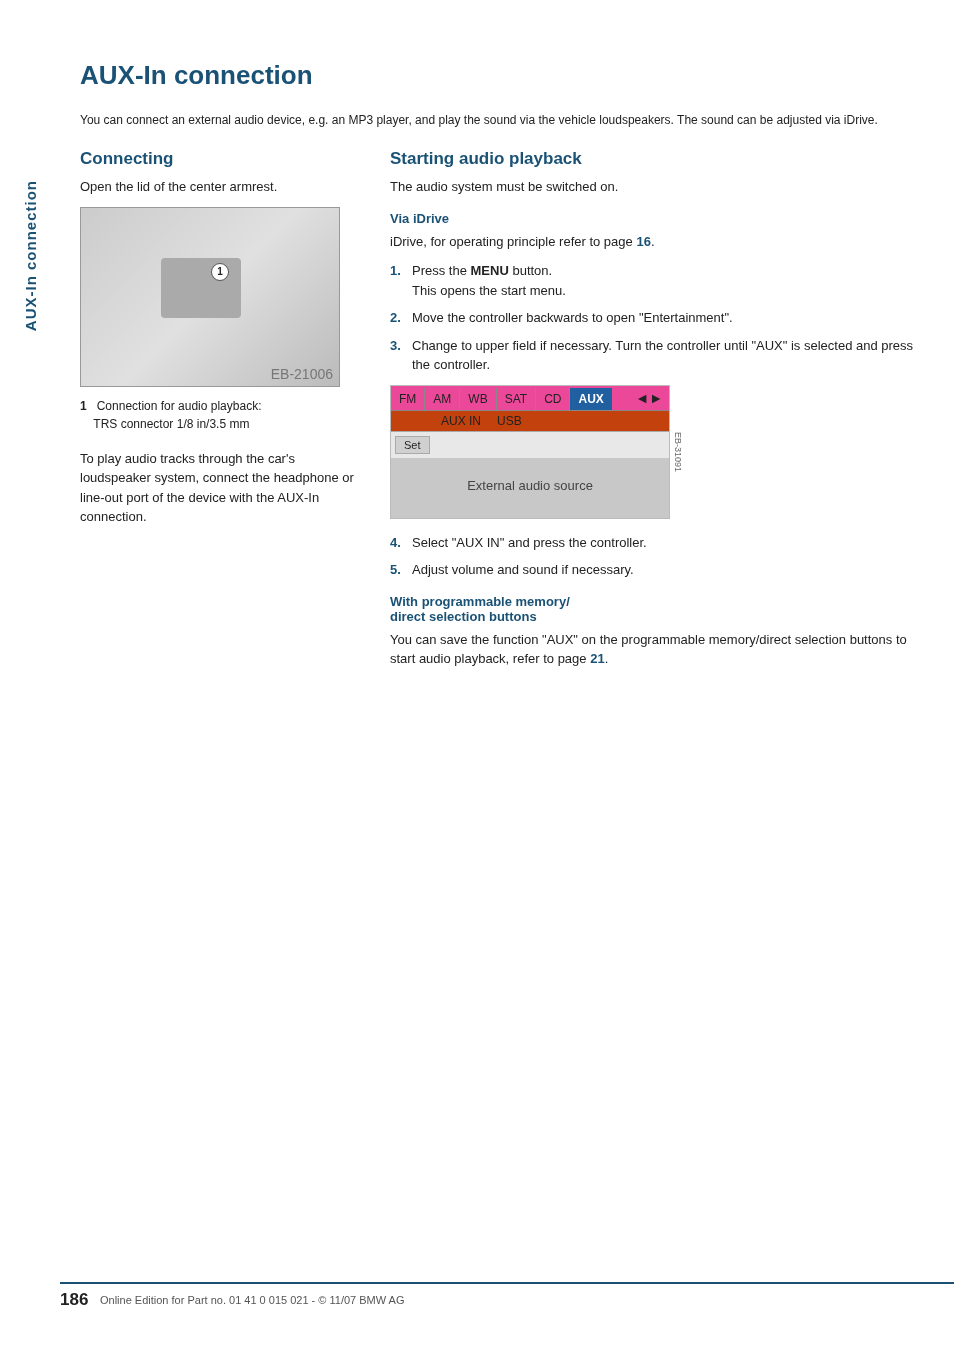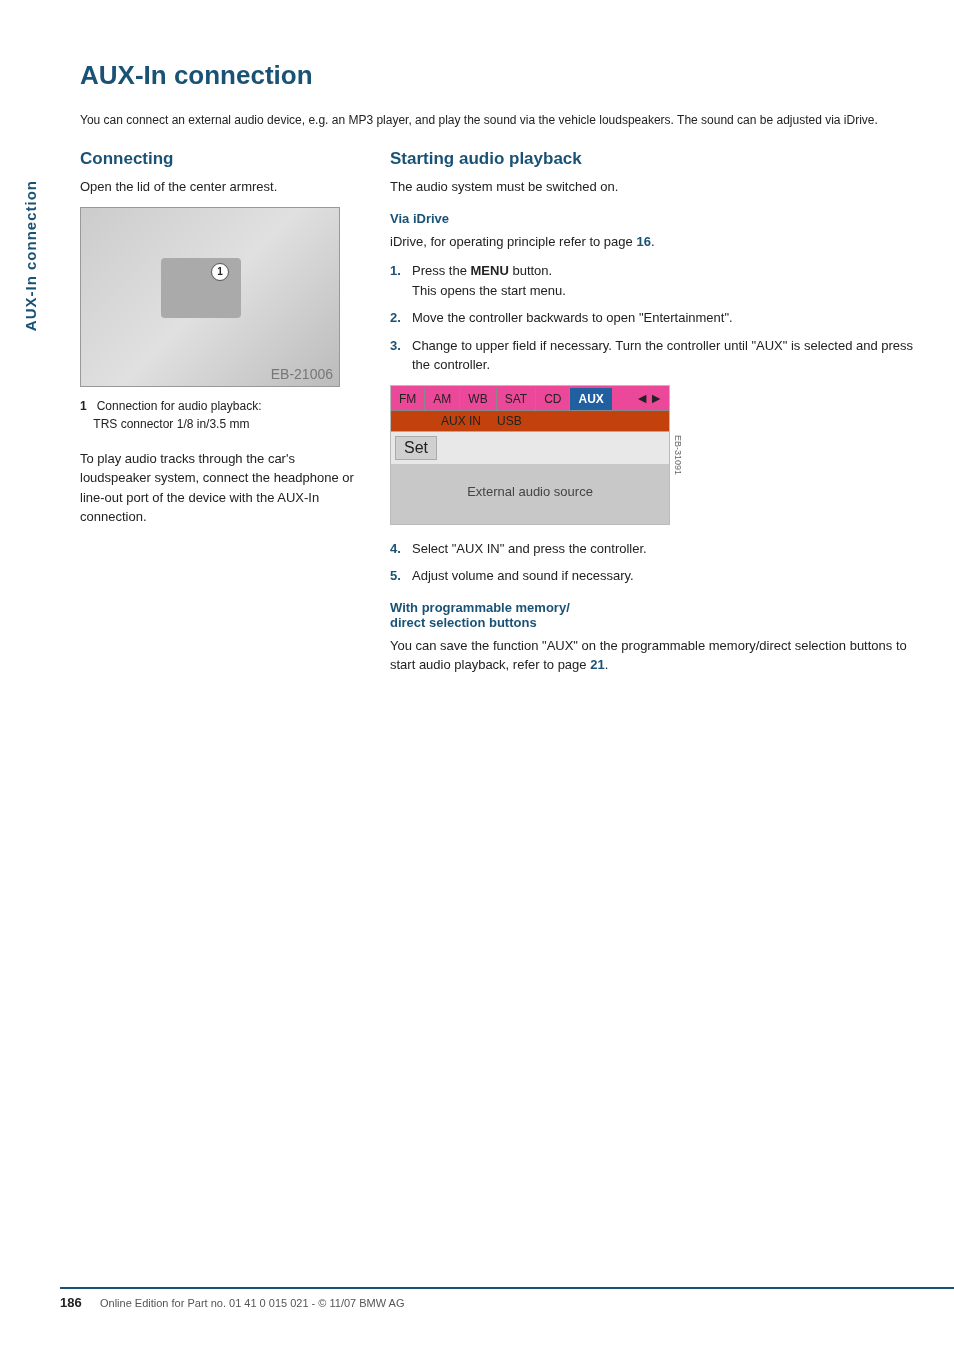--- a/index.html
+++ b/index.html
@@ -179,21 +179,21 @@
       gap: 16px;
       font-size: 12px;
       border-bottom: 1px solid #aaa;
     }
     .radio-sub-item {
       color: #222;
     }
     
     .set-label {
       padding: 2px 8px;
-      font-size: 16px;
+      font-size: 11px;
       color: #222;
       background: #d0d0d0;
       border: 1px solid #aaa;
       display: inline-block;
       margin: 4px 0 4px 4px;
     }
     
     .ui-display-area {
       background: #c8c8c8;
       text-align: center;
@@ -219,21 +219,21 @@
       bottom: 40px;
       left: 60px;
       right: 0;
       border-top: 2px solid #1a5276;
       padding-top: 6px;
       display: flex;
       align-items: center;
       gap: 10px;
     }
     .footer-page {
-      font-size: 13px;
+      font-size: 17px;
       font-weight: bold;
       color: #222;
       min-width: 30px;
     }
     .footer-text {
       font-size: 11px;
       color: #555;
     }
 
     

